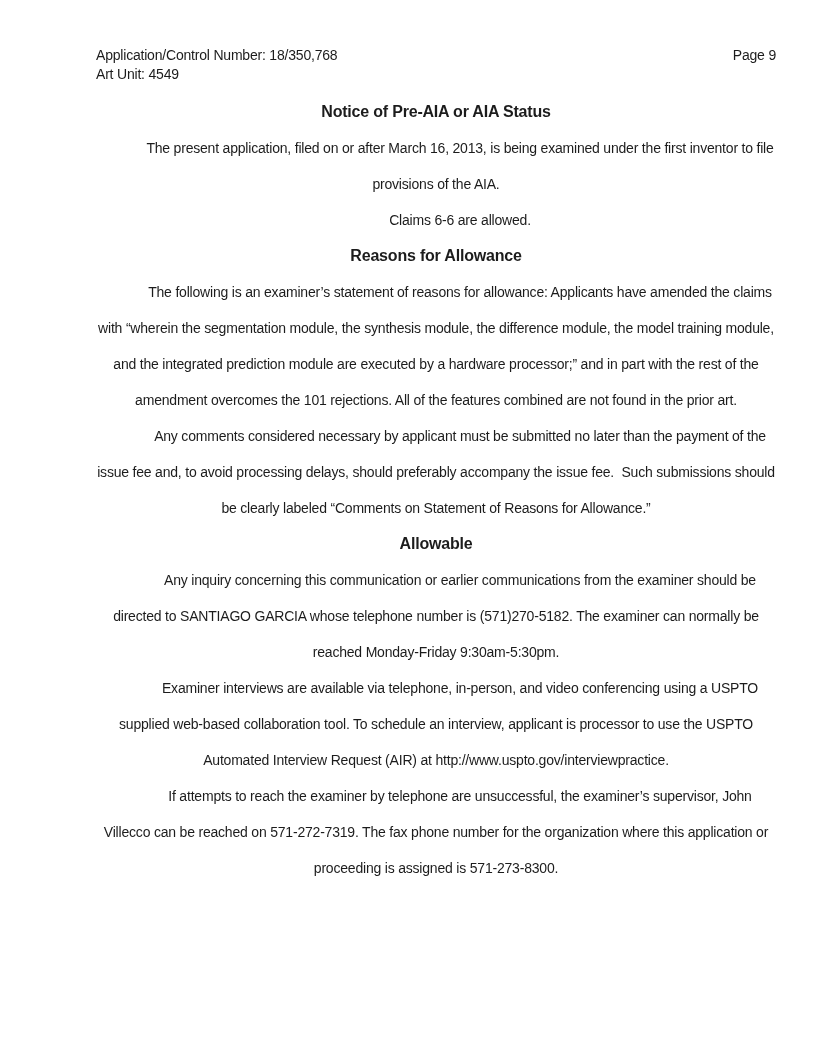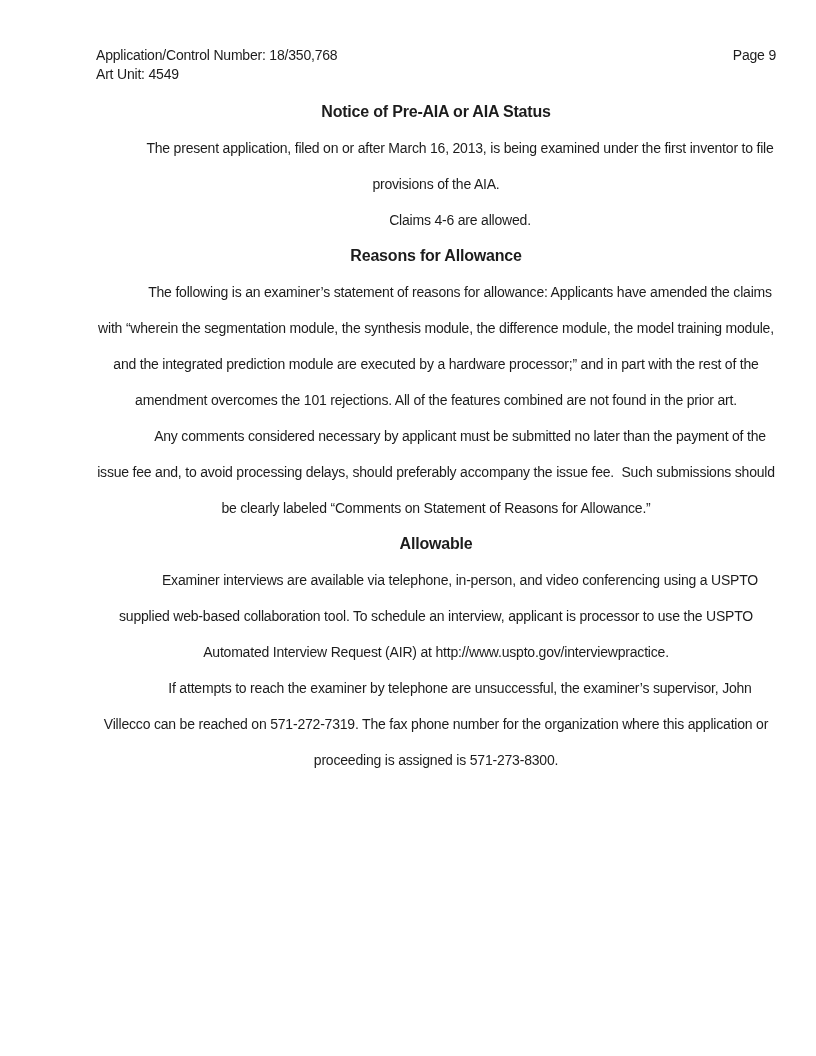--- a/index.html
+++ b/index.html
@@ -57,28 +57,29 @@
     <div class="header-line">
       <span>Art Unit: 4549</span>
     </div>
   </div>
 
   <h2 class="section-heading">Notice of Pre-AIA or AIA Status</h2>
 
   <p class="doc-paragraph">The present application, filed on or after March 16, 2013, is being examined under the first inventor to file provisions of the AIA.</p>
 
 
-  <p class="doc-paragraph">Claims 4-6 are allowed.</p>
+  <p class="doc-paragraph">Claims 6-6 are allowed.</p>
 
   <h2 class="section-heading">Reasons for Allowance</h2>
 
   <p class="doc-paragraph">The following is an examiner’s statement of reasons for allowance: Applicants have amended the claims with “wherein the segmentation module, the synthesis module, the difference module, the model training module, and the integrated prediction module are executed by a hardware processor;” and in part with the rest of the amendment overcomes the 101 rejections. All of the features combined are not found in the prior art.</p>
 
   <p class="doc-paragraph">Any comments considered necessary by applicant must be submitted no later than the payment of the issue fee and, to avoid processing delays, should preferably accompany the issue fee.  Such submissions should be clearly labeled “Comments on Statement of Reasons for Allowance.”</p>
 
   <h2 class="section-heading">Allowable</h2>
 
+  <p class="doc-paragraph">Any inquiry concerning this communication or earlier communications from the examiner should be directed to SANTIAGO GARCIA whose telephone number is (571)270-5182. The examiner can normally be reached Monday-Friday 9:30am-5:30pm.</p>
 
   <p class="doc-paragraph">Examiner interviews are available via telephone, in-person, and video conferencing using a USPTO supplied web-based collaboration tool. To schedule an interview, applicant is processor to use the USPTO Automated Interview Request (AIR) at http://www.uspto.gov/interviewpractice.</p>
 
   <p class="doc-paragraph">If attempts to reach the examiner by telephone are unsuccessful, the examiner’s supervisor, John Villecco can be reached on 571-272-7319. The fax phone number for the organization where this application or proceeding is assigned is 571-273-8300.</p>
 
 </div>
 
 </body></html>

